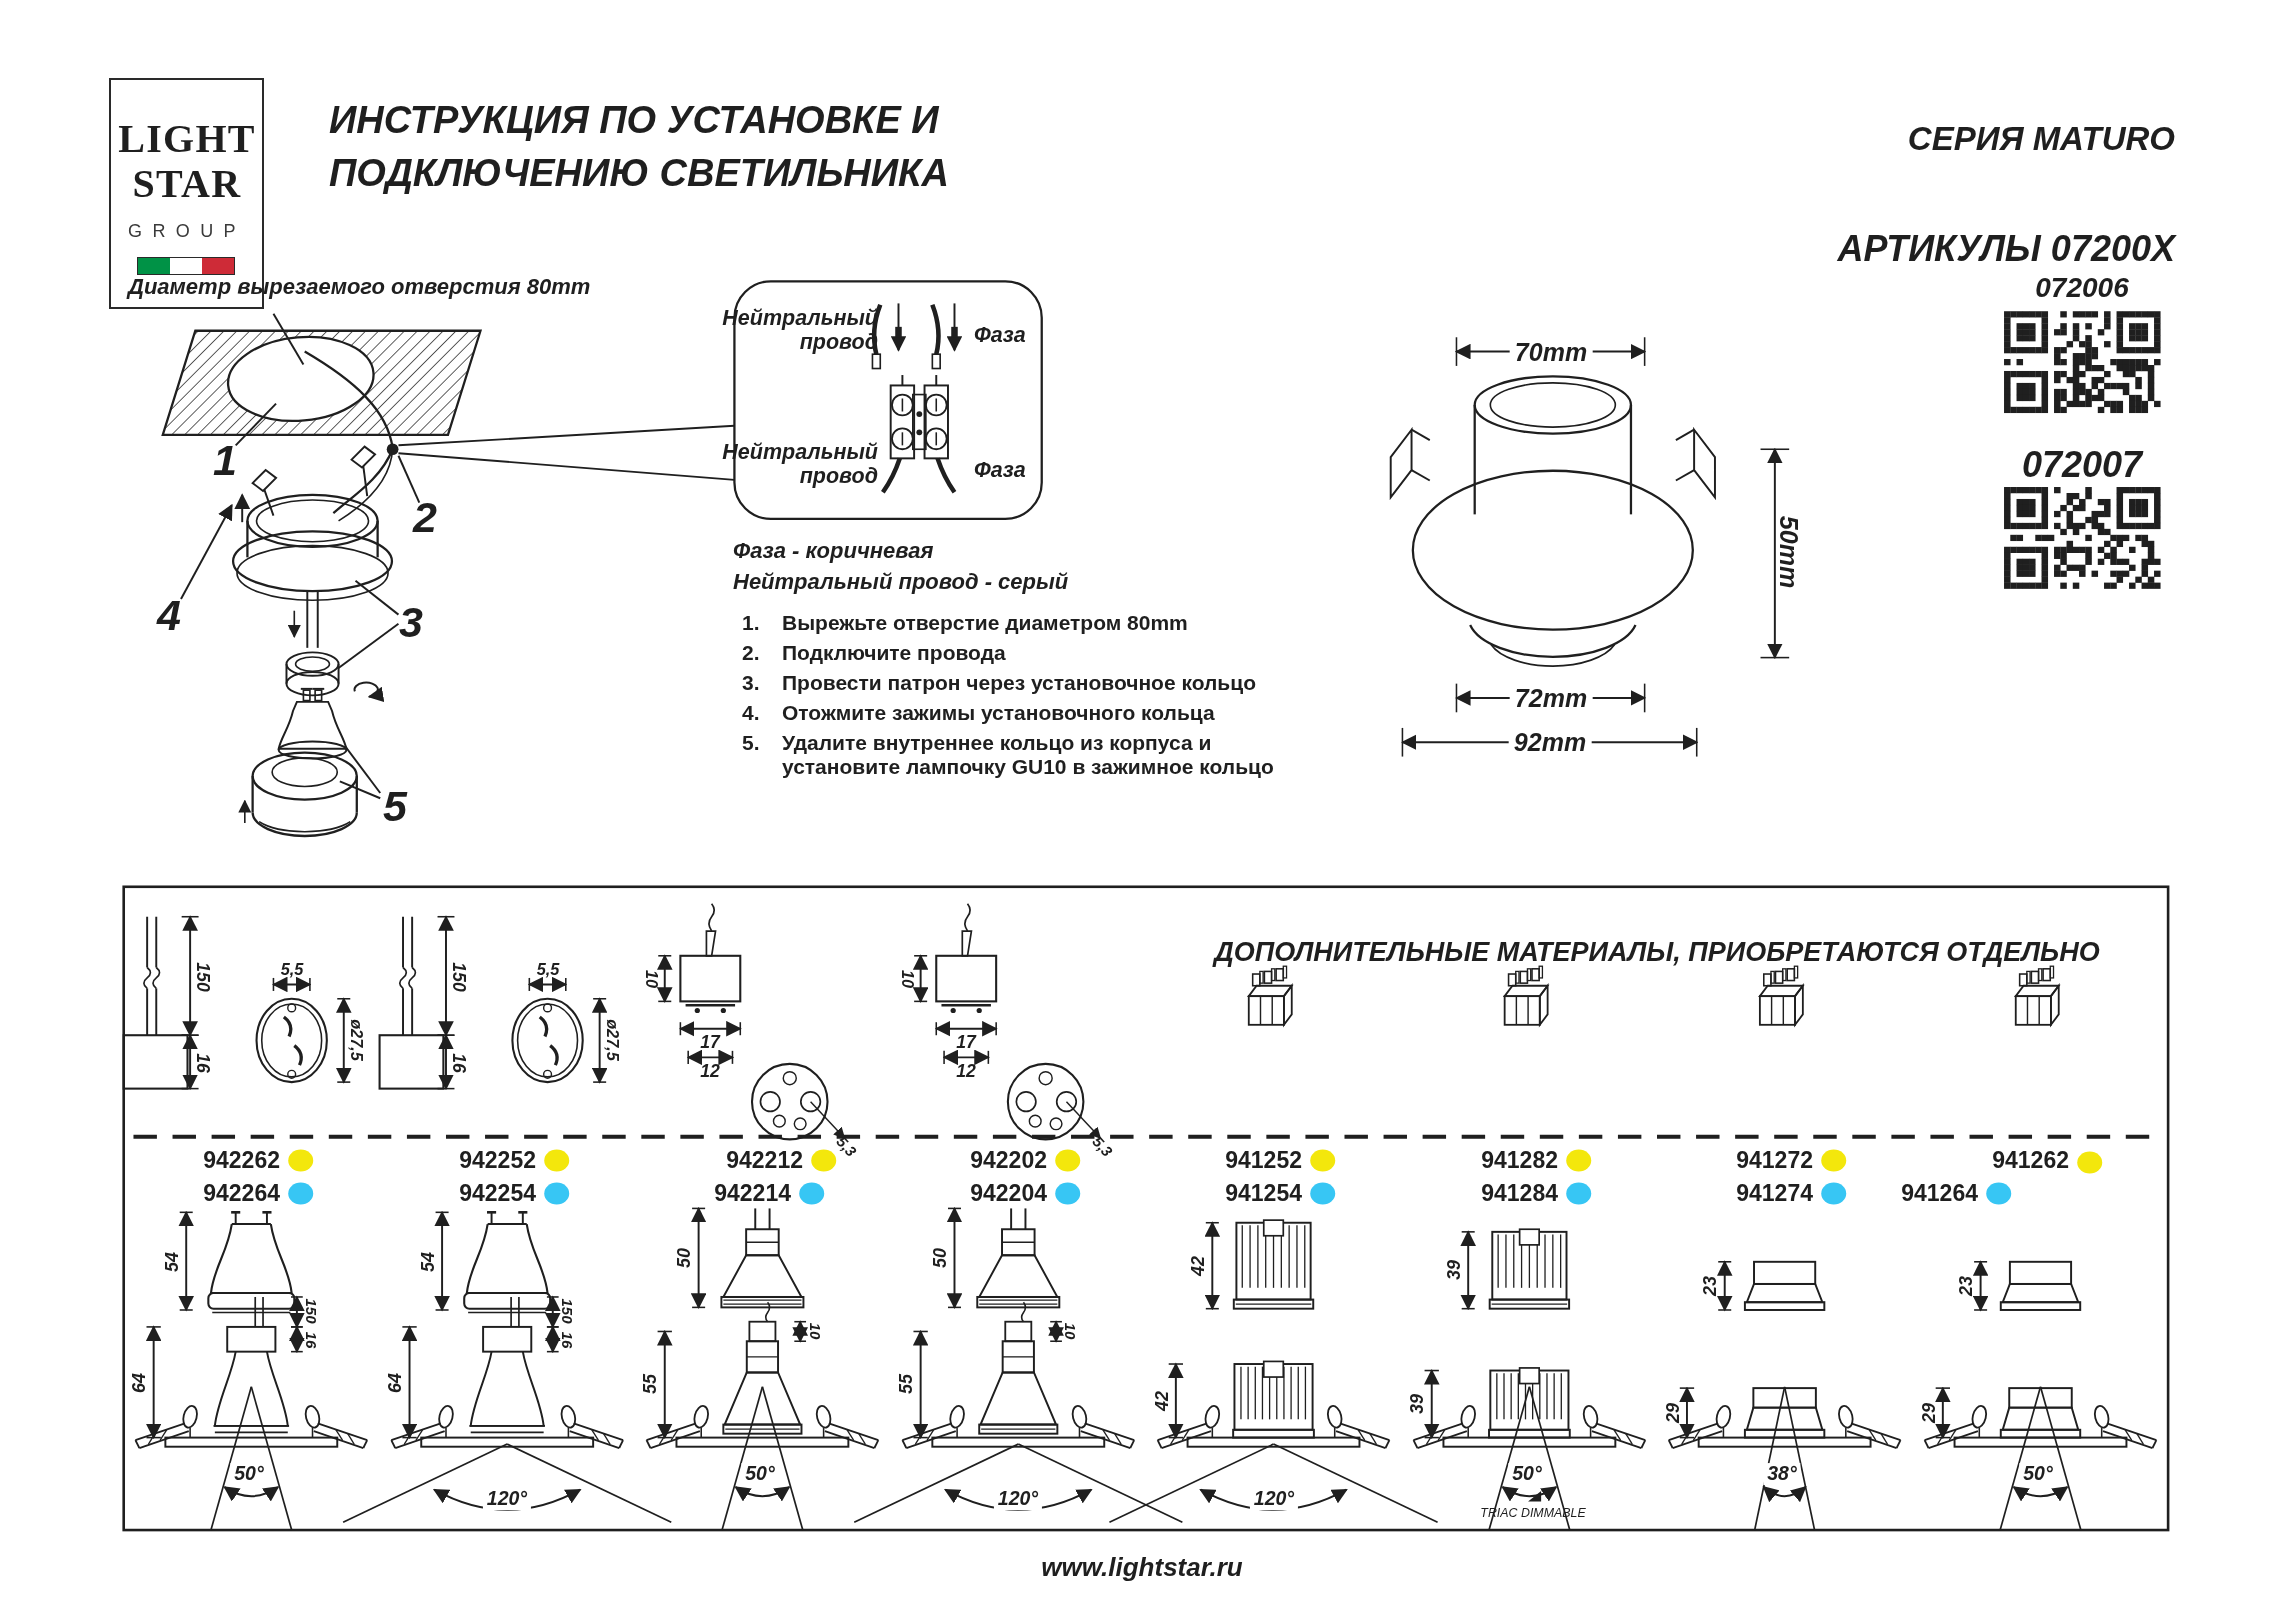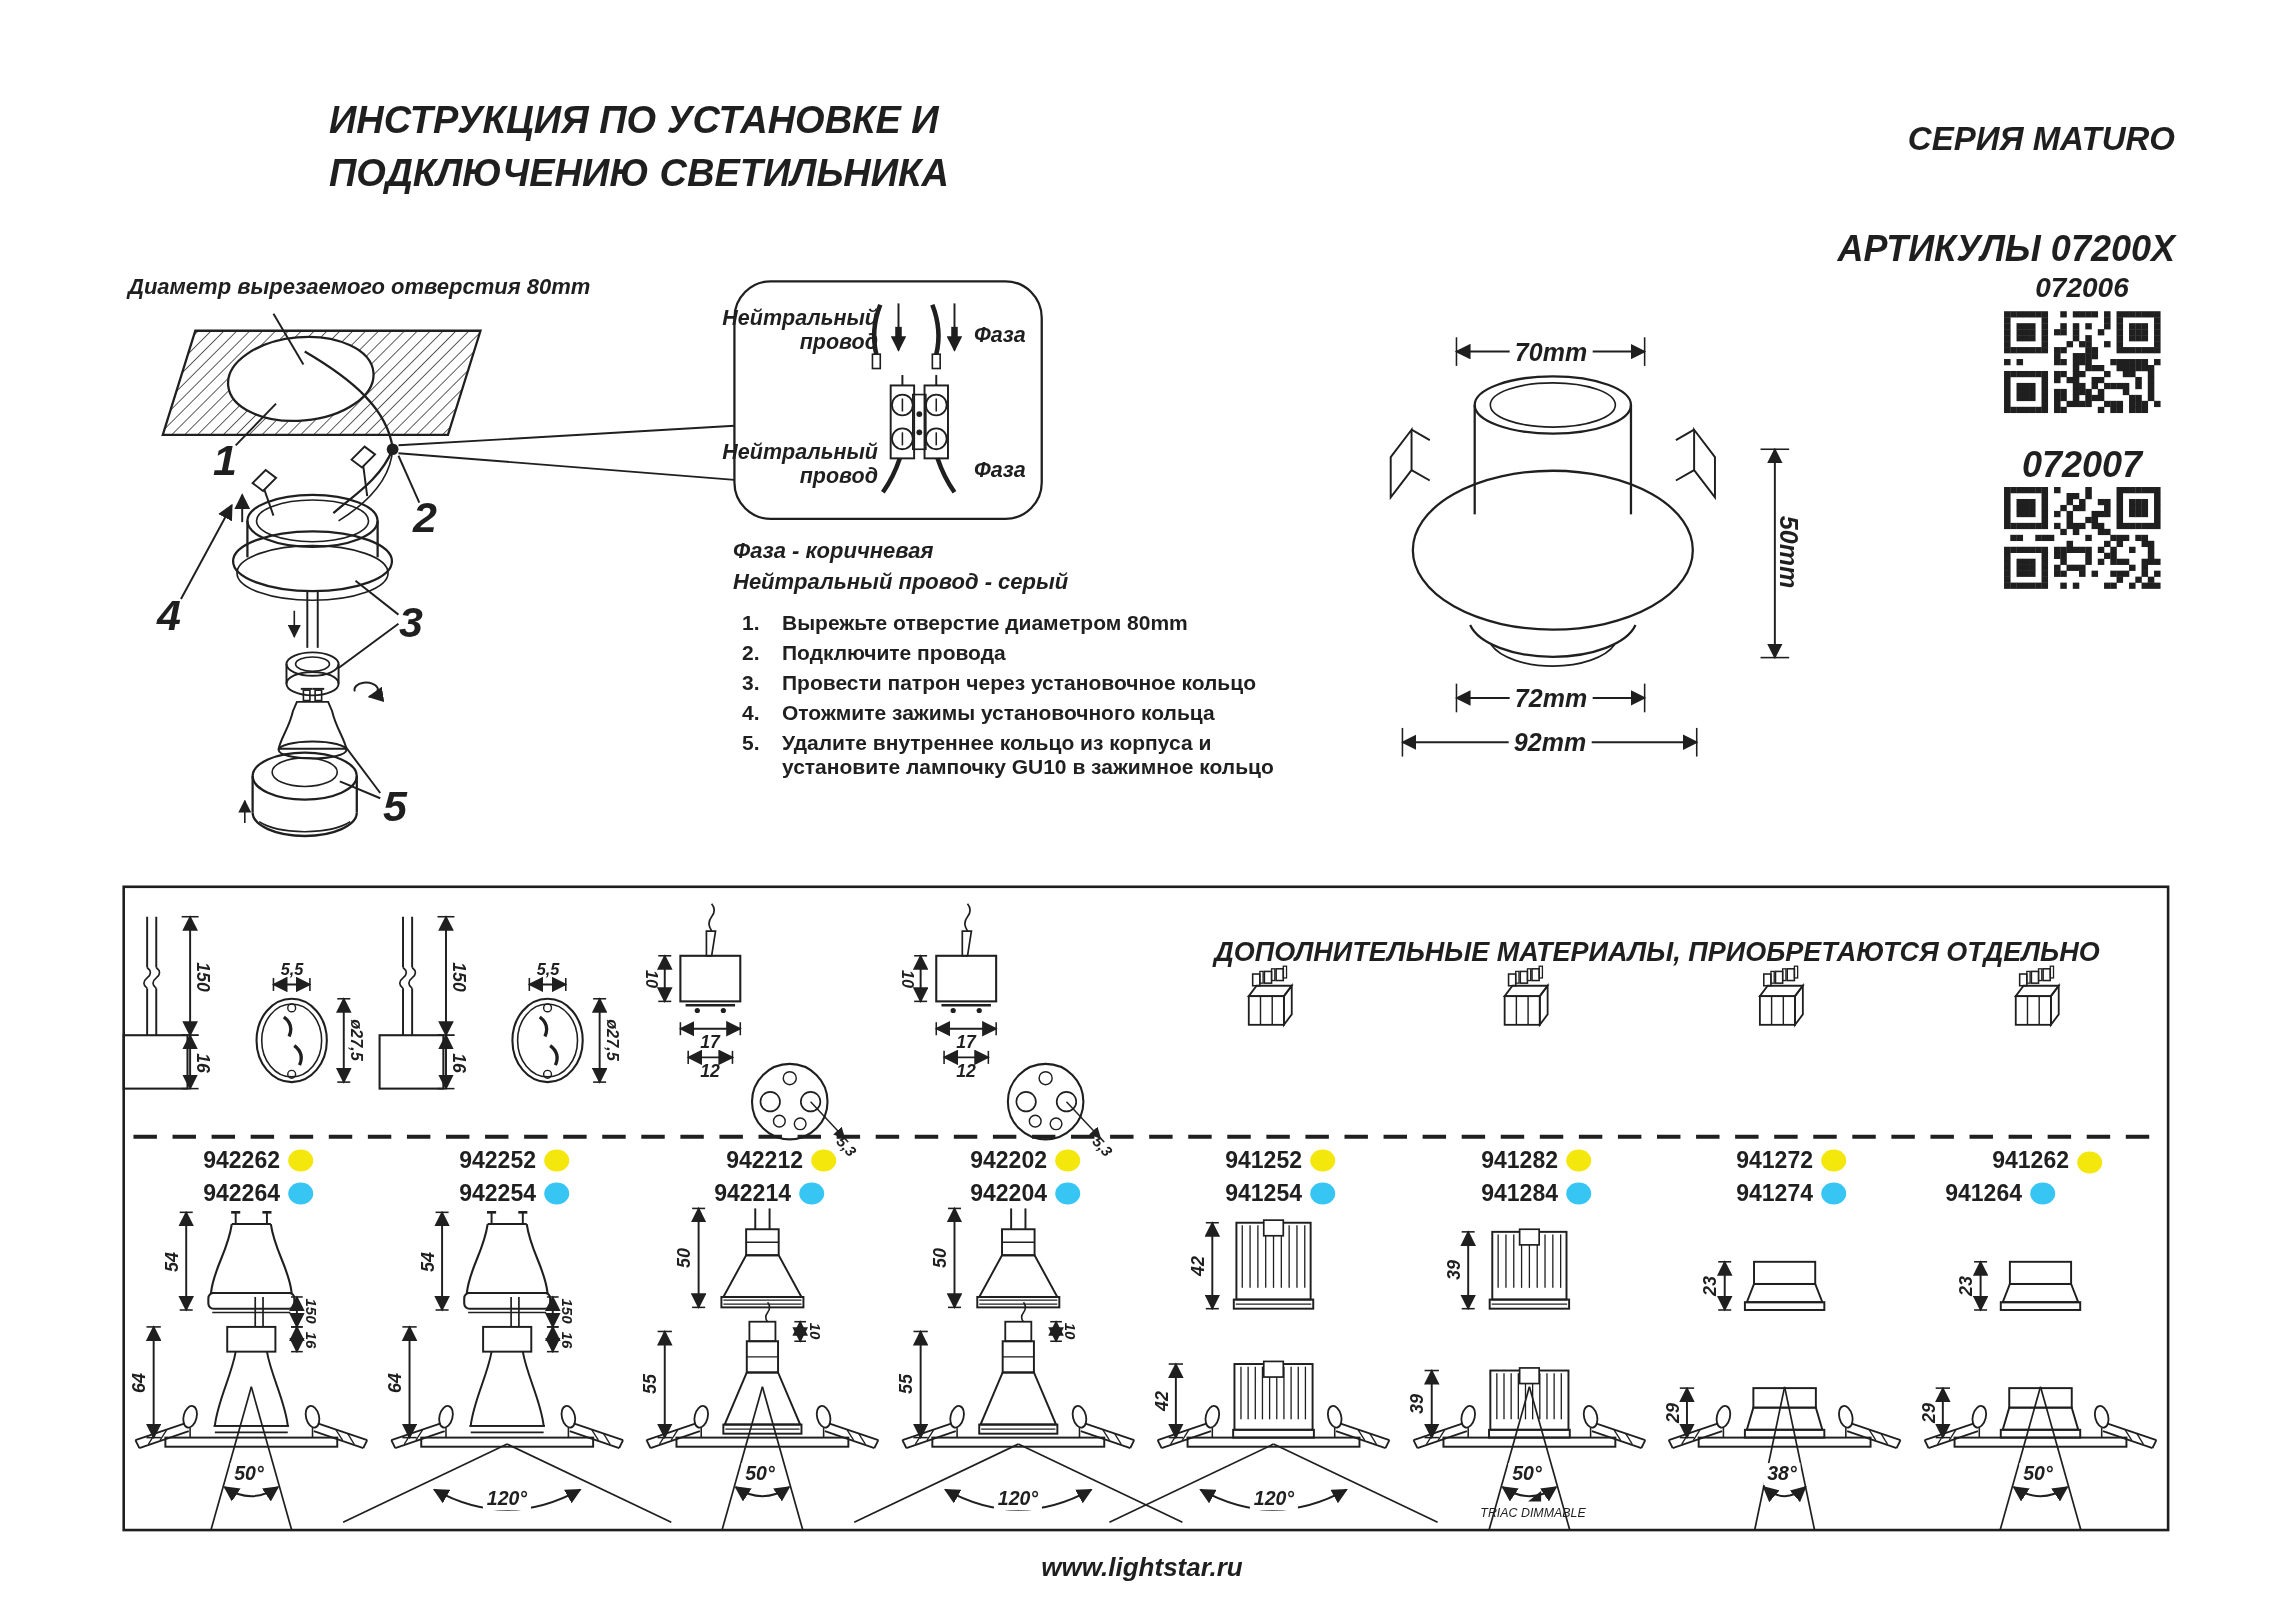--- a/index.html
+++ b/index.html
@@ -1033,20 +1033,30 @@
         <rect x="3073" y="2196" width="122" height="12" fill="none" stroke="#1f1f1f" stroke-width="3"></rect>
         <line x1="2984" y1="2132" x2="2984" y2="2208" stroke="#1f1f1f" stroke-width="3" marker-start="url(#ar)" marker-end="url(#ar)"></line>
         <line x1="2973" y1="2132" x2="2995" y2="2132" stroke="#1f1f1f" stroke-width="2.4"></line>
         <line x1="2973" y1="2208" x2="2995" y2="2208" stroke="#1f1f1f" stroke-width="2.4"></line>
         <line x1="3134" y1="2130" x2="3072" y2="2350" stroke="#1f1f1f" stroke-width="2.6"></line>
         <line x1="3134" y1="2130" x2="3196" y2="2350" stroke="#1f1f1f" stroke-width="2.6"></line>
         <path d="M3093,2284 Q3134,2312 3175,2284" fill="none" stroke="#1f1f1f" stroke-width="3" marker-start="url(#ar)" marker-end="url(#ar)"></path>
       </g>
   </svg>
 
+  <div id="logo-box">
+    <div class="lbl serif" style="left:76px;top:59px;font-size:40px;font-weight:700;letter-spacing:1.3px;">LIGHT</div>
+    <div class="lbl serif" style="left:76px;top:104px;font-size:40px;font-weight:700;letter-spacing:1.3px;">STAR</div>
+    <div class="lbl" style="left:76px;top:151px;font-size:18px;font-weight:400;letter-spacing:10.4px;color:#3a3a3a;">GROUP</div>
+    <div id="flag">
+        <span style="background: rgb(0, 146, 70);"></span>
+        <span style="background: rgb(255, 255, 255);"></span>
+        <span style="background: rgb(206, 43, 55);"></span>
+      </div>
+  </div>
 
   <div id="labels">
 
     <div class="lbl tl" style="left:329px;top:99px;font-size:38px;font-weight:800;">ИНСТРУКЦИЯ ПО УСТАНОВКЕ И</div>
     <div class="lbl tl" style="left:329px;top:152px;font-size:38px;font-weight:800;">ПОДКЛЮЧЕНИЮ СВЕТИЛЬНИКА</div>
     <div class="lbl rr" style="right:109px;top:121px;font-size:33px;font-weight:800;">СЕРИЯ MATURO</div>
     <div class="lbl rr" style="right:109px;top:229px;font-size:36px;font-weight:800;">АРТИКУЛЫ 07200X</div>
 
     <div class="lbl" style="left:2082px;top:288px;font-size:28px;font-weight:700;">072006</div>
     <div class="lbl" style="left:2082px;top:465px;font-size:36px;font-weight:700;">072007</div>
@@ -1198,18 +1208,18 @@
       <span class="dot" style="background: rgb(243, 231, 12);"></span>
     </div>
     <div class="art-row" style="left: 1791px; top: 1193px;">
       <span class="code">941274</span>
       <span class="dot" style="background: rgb(55, 198, 244);"></span>
     </div>
     <div class="art-row" style="left: 2047px; top: 1160px; align-items: flex-end;">
       <span class="code">941262</span>
       <span class="dot" style="background: rgb(243, 231, 12);"></span>
     </div>
-    <div class="art-row" style="left: 2000px; top: 1193px;">
+    <div class="art-row" style="left: 1956px; top: 1193px;">
       <span class="code">941264</span>
       <span class="dot" style="background: rgb(55, 198, 244);"></span>
     </div>
   </div>
 
 
 </body></html>

